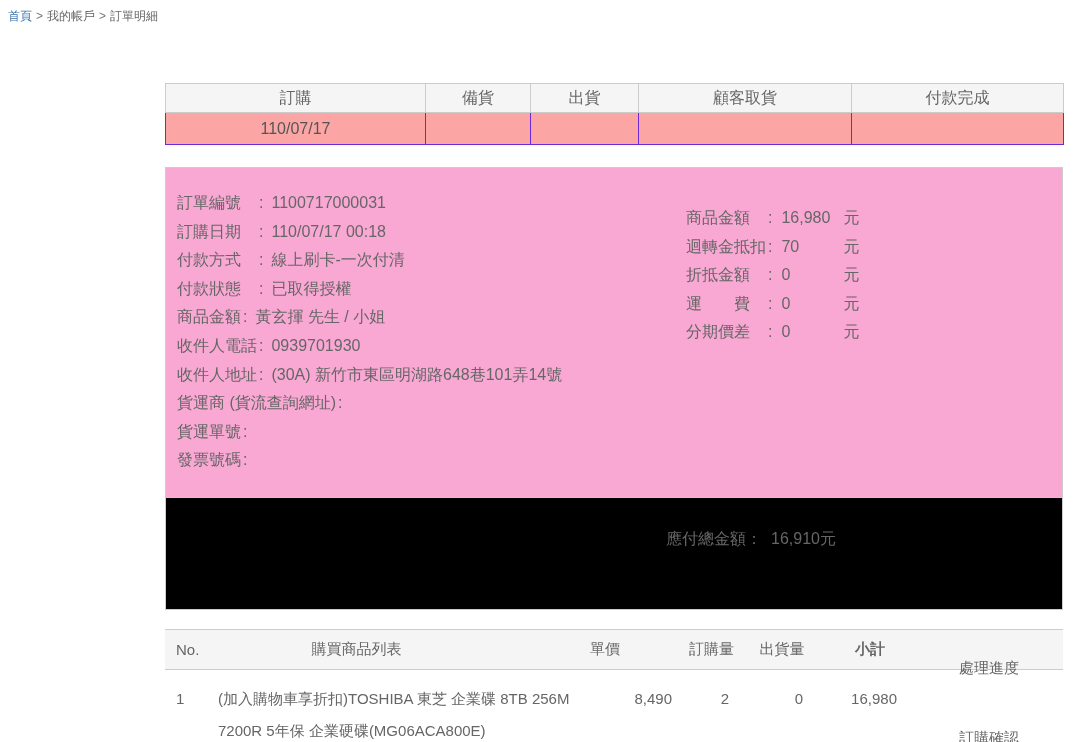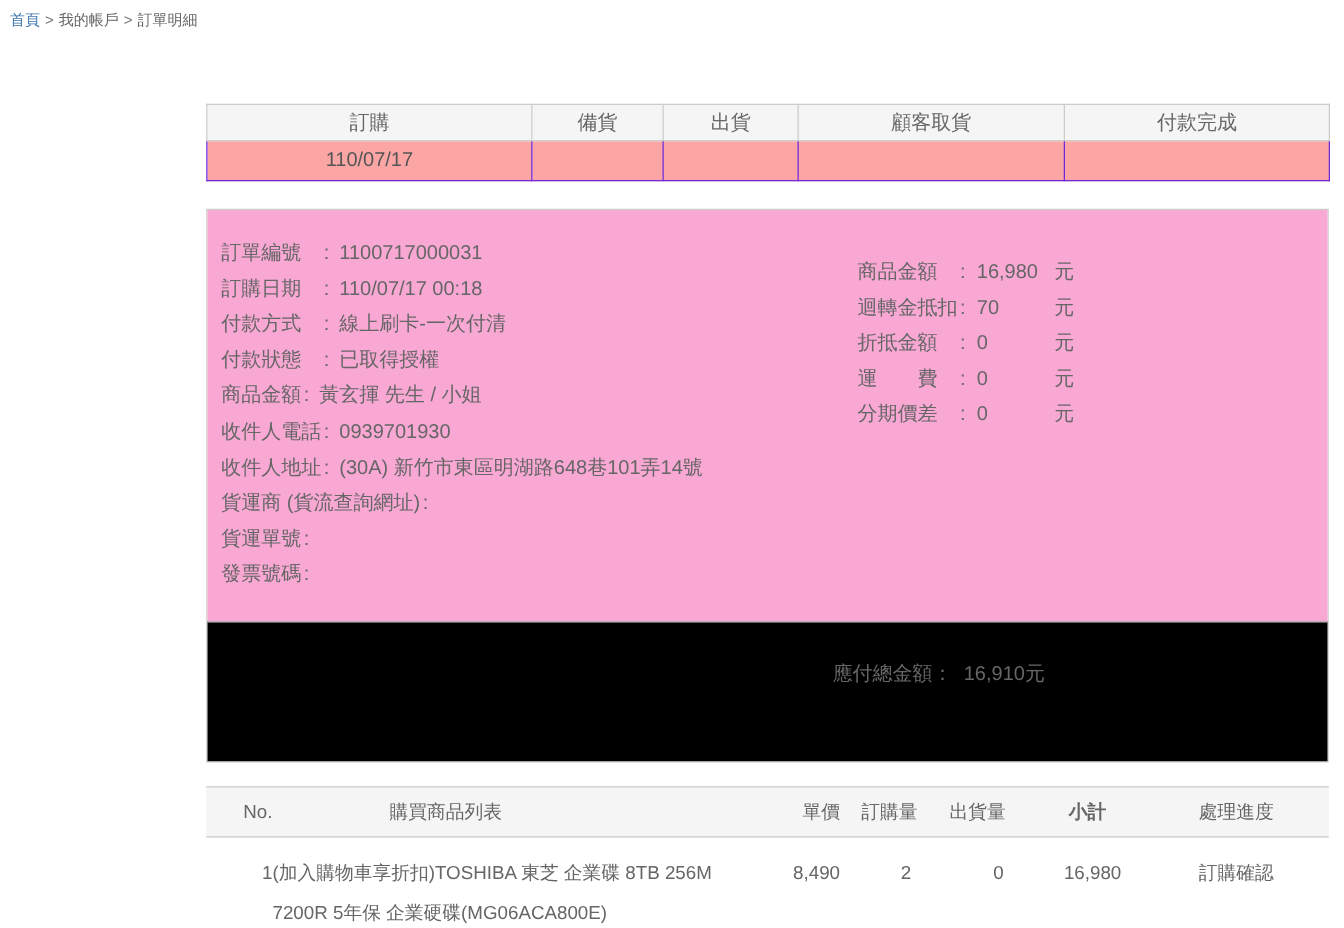--- a/index.html
+++ b/index.html
@@ -32,32 +32,32 @@
 
   .info-total { background:#000000; border-top:1px solid #ccc; height:112px;
     padding:31px 0 0 500px; font-size:16px; }
   .total-val { margin-left:9px; }
 
   
   .ptable { margin-top:19px; font-size:15px; color:#666; }
   .phead { display:flex; align-items:center; height:41px; background:#f5f5f5;
     border-top:1px solid #ccc; border-bottom:1px solid #ccc; font-size:15px; }
   .prow { display:flex; padding-top:13px; line-height:32px; }
-  .c-no   { width:53px;  padding-left:11px;text-align:right; }
+  .c-no   { width:53px;  padding-left:11px; }
   .c-name { width:372px; }
   .th-name{ width:372px; text-align:center; padding-right:95px;font-family:Liberation Mono, monospace; }
   .c-price{ width:82px;  text-align:right; }
-  .th-price{ width:82px; text-align:right;font-family:Liberation Mono, monospace; }
+  .th-price{ width:82px; text-align:left;font-family:Liberation Mono, monospace; }
   .c-oqty { width:65px;  text-align:right; padding-right:8px; }
   .th-oqty{ width:65px;  text-align:center; padding-left:14px; }
   .c-sqty { width:70px;  text-align:right; padding-right:4px; }
   .th-sqty{ width:70px;  text-align:center; padding-left:20px; }
   .c-sub  { width:92px;  text-align:right; padding-right:2px; }
   .th-sub { width:92px;  text-align:center; padding-left:34px;font-weight:bold; }
-  .c-prog { flex:1; padding-left:60px; }
+  .c-prog { flex:1; padding-left:60px;margin-top:39px; }
 </style>
 </head>
 <body>
 
 <div class="breadcrumb">
   <a class="bc-link">首頁</a><span class="bc-sep">&gt;</span><a style="color:#666;cursor:pointer;">我的帳戶</a><span class="bc-sep">&gt;</span><span>訂單明細</span>
 </div>
 
 <div class="content">
 

